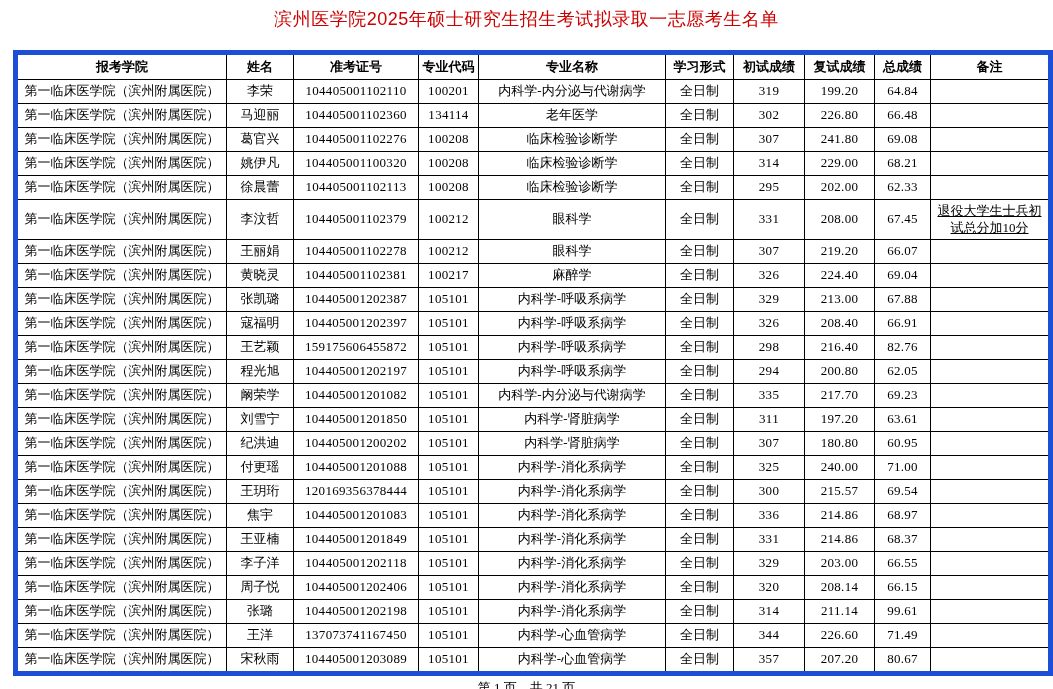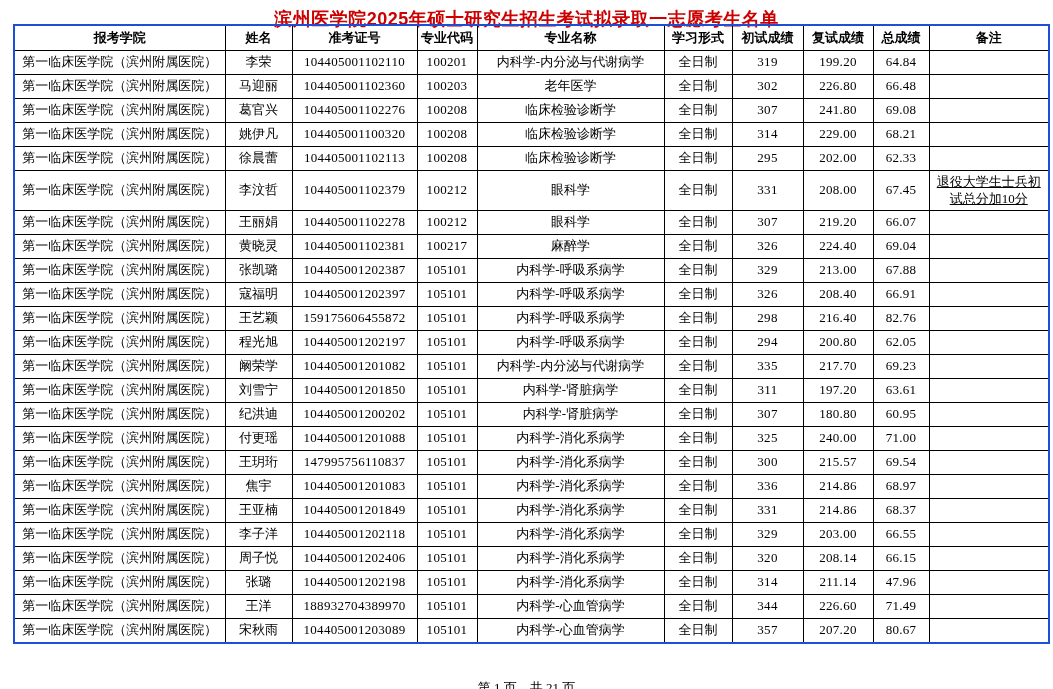--- a/index.html
+++ b/index.html
@@ -14,32 +14,32 @@
     position: relative;
     font-family: "Liberation Serif", serif;
   }
   .page-title {
     position: absolute;
     top: 7px;
     left: 0;
     width: 100%;
     text-align: center;
     font-size: 18px;
-    font-weight: bold;
+    font-weight: normal;
     letter-spacing: 0.5px;
     font-family: "Liberation Sans", sans-serif;
   }
   table.roster {
     position: absolute;
     left: 13px;
-    top: 24px;
+    top: 50px;
     width: 1035px;
     border-collapse: collapse;
     table-layout: fixed;
-    border: 2px solid #1d4ed8;
+    border: 5px solid #1d4ed8;
   }
   th, td {
     border: 1.5px solid #000000;
     text-align: center;
     vertical-align: middle;
     padding: 0 2px;
     overflow: hidden;
     font-size: 13px;
     line-height: 1.25;
     color: #000;
@@ -117,21 +117,21 @@
         <td>全日制</td>
         <td class="num">319</td>
         <td class="num">199.20</td>
         <td class="num">64.84</td>
         <td class="remark-cell"></td>
       </tr>
       <tr>
         <td>第一临床医学院（滨州附属医院）</td>
         <td>马迎丽</td>
         <td class="num">104405001102360</td>
-        <td class="num">100203</td>
+        <td class="num">134114</td>
         <td>老年医学</td>
         <td>全日制</td>
         <td class="num">302</td>
         <td class="num">226.80</td>
         <td class="num">66.48</td>
         <td class="remark-cell"></td>
       </tr>
       <tr>
         <td>第一临床医学院（滨州附属医院）</td>
         <td>葛官兴</td>
@@ -296,21 +296,21 @@
         <td>内科学-消化系病学</td>
         <td>全日制</td>
         <td class="num">325</td>
         <td class="num">240.00</td>
         <td class="num">71.00</td>
         <td class="remark-cell"></td>
       </tr>
       <tr>
         <td>第一临床医学院（滨州附属医院）</td>
         <td>王玥珩</td>
-        <td class="num">147995756110837</td>
+        <td class="num">120169356378444</td>
         <td class="num">105101</td>
         <td>内科学-消化系病学</td>
         <td>全日制</td>
         <td class="num">300</td>
         <td class="num">215.57</td>
         <td class="num">69.54</td>
         <td class="remark-cell"></td>
       </tr>
       <tr>
         <td>第一临床医学院（滨州附属医院）</td>
@@ -362,27 +362,27 @@
       </tr>
       <tr>
         <td>第一临床医学院（滨州附属医院）</td>
         <td>张璐</td>
         <td class="num">104405001202198</td>
         <td class="num">105101</td>
         <td>内科学-消化系病学</td>
         <td>全日制</td>
         <td class="num">314</td>
         <td class="num">211.14</td>
-        <td class="num">47.96</td>
+        <td class="num">99.61</td>
         <td class="remark-cell"></td>
       </tr>
       <tr>
         <td>第一临床医学院（滨州附属医院）</td>
         <td>王洋</td>
-        <td class="num">188932704389970</td>
+        <td class="num">137073741167450</td>
         <td class="num">105101</td>
         <td>内科学-心血管病学</td>
         <td>全日制</td>
         <td class="num">344</td>
         <td class="num">226.60</td>
         <td class="num">71.49</td>
         <td class="remark-cell"></td>
       </tr>
       <tr>
         <td>第一临床医学院（滨州附属医院）</td>

